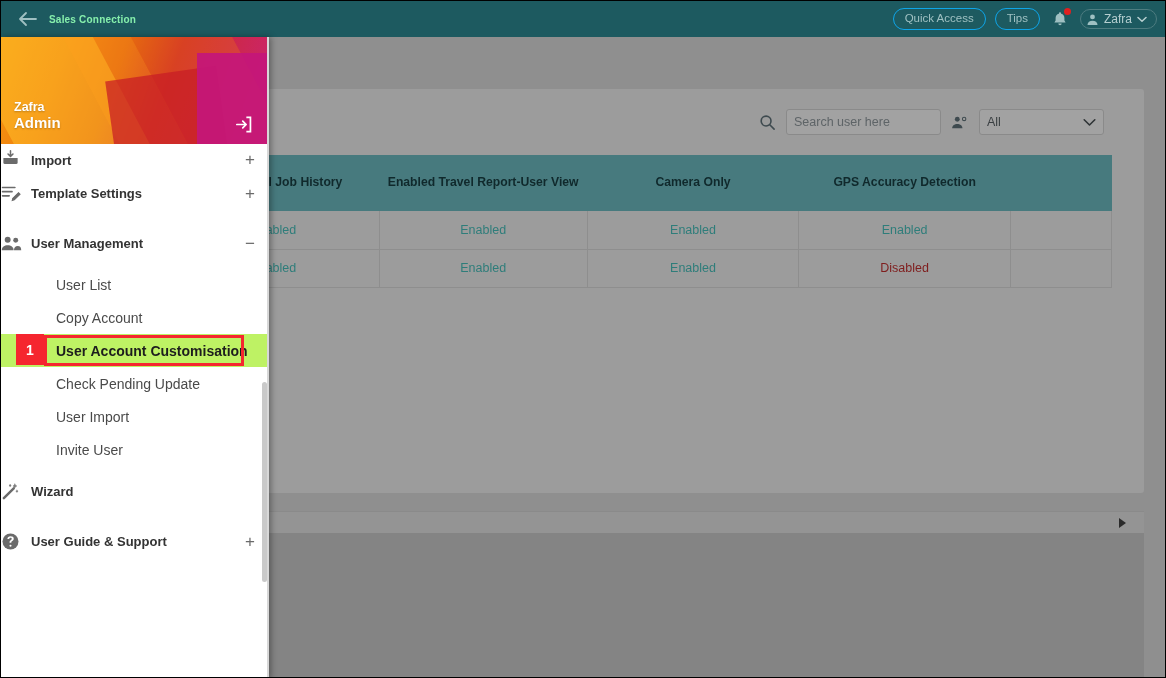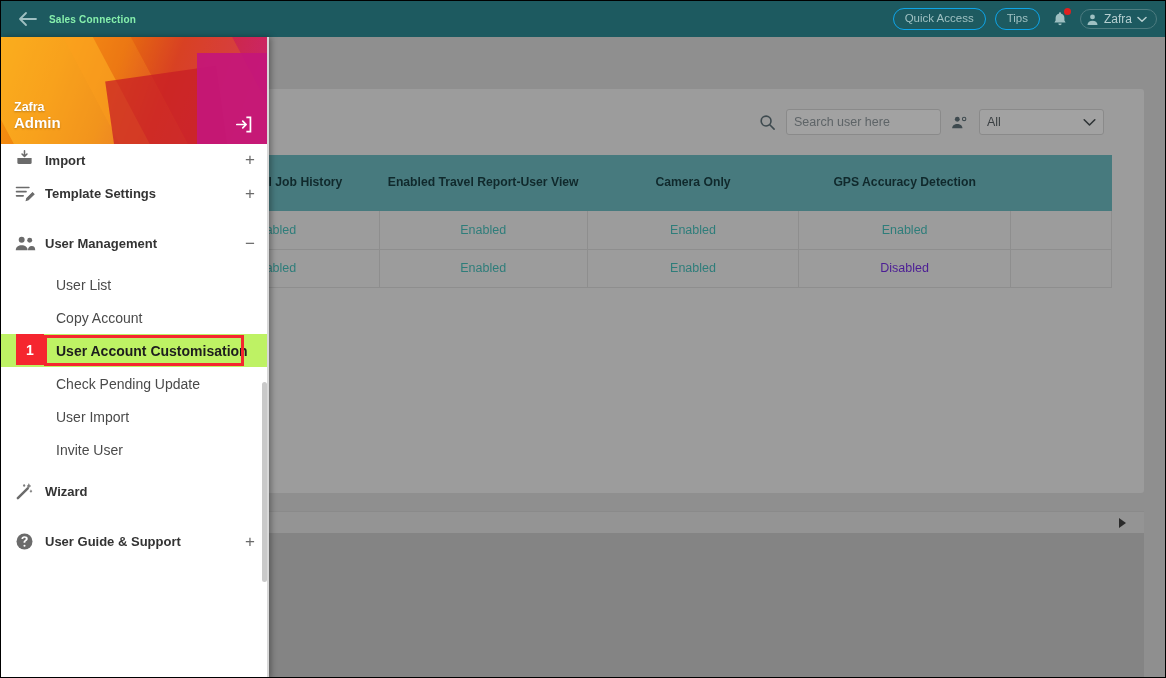--- a/index.html
+++ b/index.html
@@ -134,21 +134,21 @@
   table.grid td {
     height: 38px;
     text-align: center;
     vertical-align: middle;
     font-size: 12.5px;
     border-right: 1px solid #8e8e8e;
     border-bottom: 1px solid #8e8e8e;
     background: #9c9c9c;
   }
   td.st-enabled  { color: #2e7d7a; }
-  td.st-disabled { color: #4c1d95; }
+  td.st-disabled { color: #7f1d1d; }
   .tbl-blank-rows { height: 160px; background: #9c9c9c; }
 
   
   .hscroll {
     position: absolute;
     left: 6px; top: 474px;
     width: 1137px; height: 22px;
     background: #949494;
     border-top: 1px solid #8a8a8a;
     display: flex; align-items: center; justify-content: flex-end;
@@ -233,21 +233,21 @@
   }
   .nav-scroll {
     position: relative;
     height: 508px;
     background: #fff;
     overflow: hidden;
   }
   .nav-item {
     display: flex; align-items: center;
     height: 50px;
-    padding-left: 14px; padding-right: 14px;
+    padding-right: 14px;
     cursor: pointer;
     color: #3f3f3f;
   }
   .nav-item.clipped { height: 24px; overflow: hidden; align-items: flex-end; }
   .nav-ico {
     width: 30px; display: flex; align-items: center;
     color: #6b6b6b; flex-shrink: 0;
   }
   .nav-label {
     font-size: 13px; font-weight: bold; color: #333;

